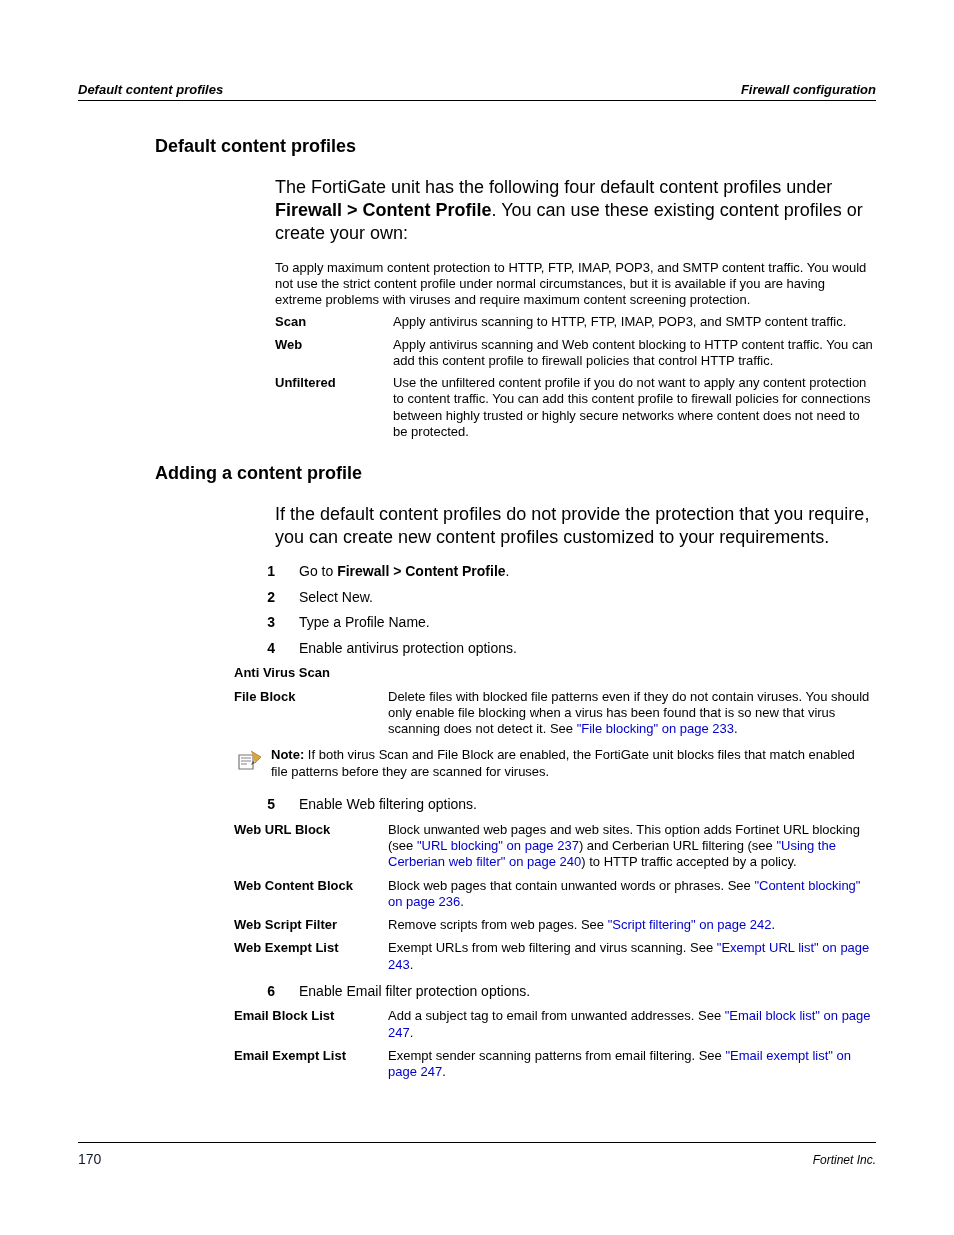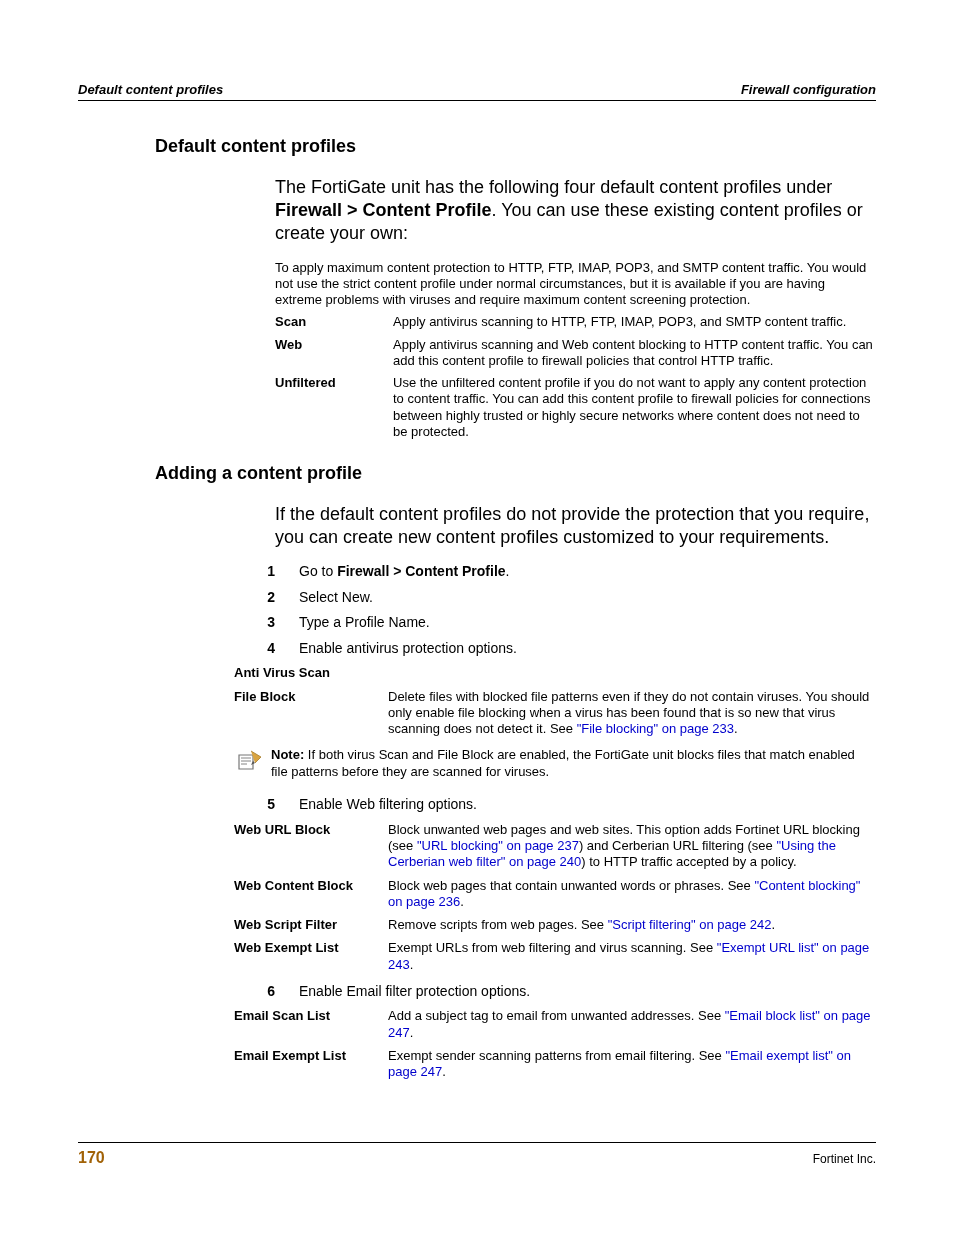--- a/index.html
+++ b/index.html
@@ -134,25 +134,26 @@
   .footer-row {
     position: absolute;
     bottom: 68px;
     left: 78px;
     right: 78px;
     display: flex;
     justify-content: space-between;
     align-items: baseline;
   }
   .page-num {
-    font-weight: bold;
-    font-size: 16px;
-    color: #a16207;
+    font-weight: normal;
+    font-size: 14px;
+    color: #0f172a;
   }
   .footer-co {
+    font-style: italic;
     font-size: 12px;
   }
 </style>
 </head>
 <body>
 
 <div class="header-row">
   <span>Default content profiles</span>
   <span>Firewall configuration</span>
 </div>
@@ -265,21 +266,21 @@
     </div>
   </div>
 
   <div class="step-row">
     <div class="step-num">6</div>
     <div class="step-text">Enable Email filter protection options.</div>
   </div>
 
   <div class="sub-def-table">
     <div class="sub-def-row">
-      <div class="sub-def-term">Email Scan List</div>
+      <div class="sub-def-term">Email Block List</div>
       <div class="sub-def-desc">
         <span>Add a subject tag to email from unwanted addresses. See </span><a class="xref">"Email block list" on page 247</a><span>.</span>
       </div>
     </div>
     <div class="sub-def-row">
       <div class="sub-def-term">Email Exempt List</div>
       <div class="sub-def-desc">
         <span>Exempt sender scanning patterns from email filtering. See </span><a class="xref">"Email exempt list" on page 247</a><span>.</span>
       </div>
     </div>

